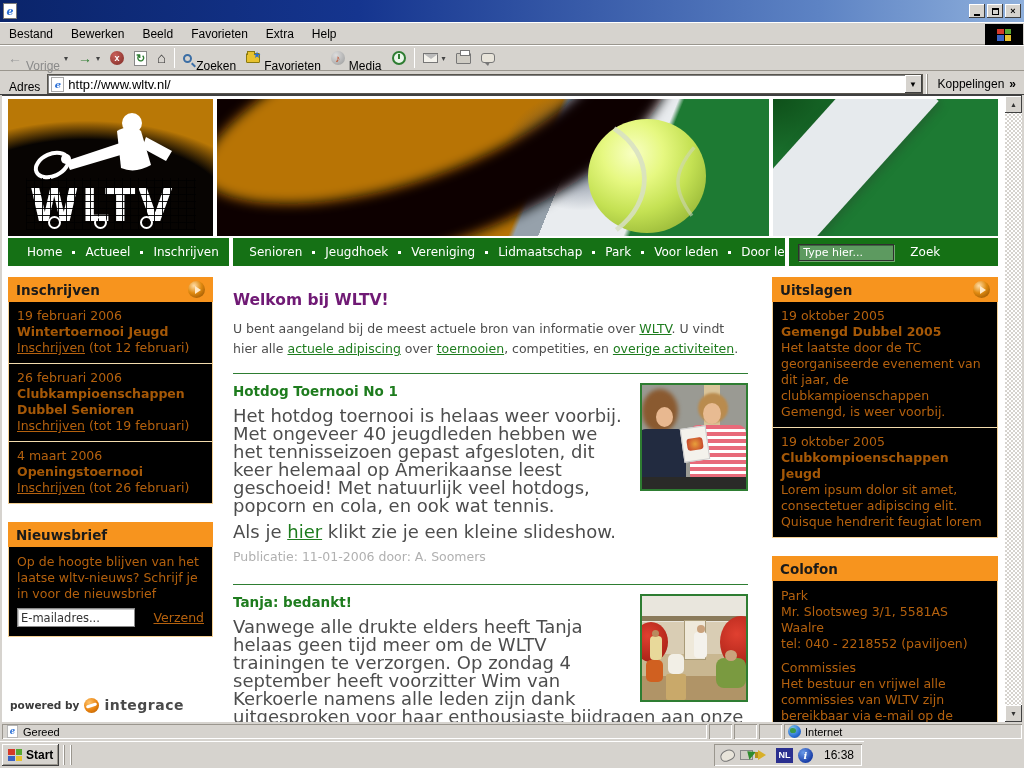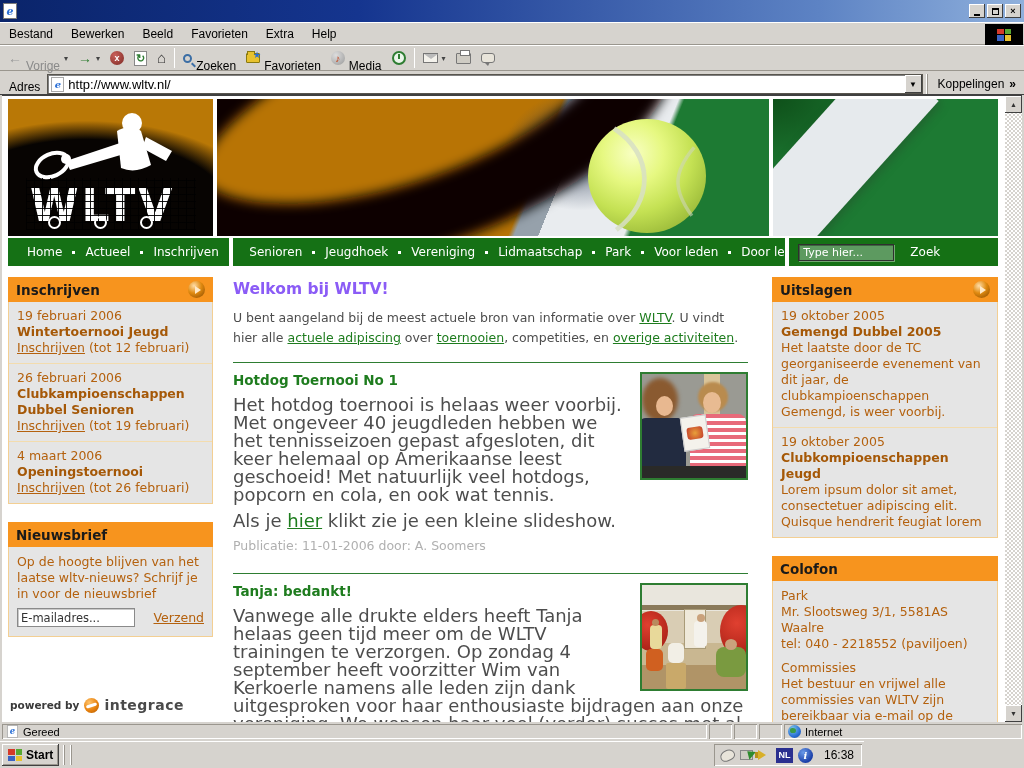--- a/index.html
+++ b/index.html
@@ -136,21 +136,21 @@
   .col-right { width:226px; margin-left:24px; }
 
   .obox { margin-bottom:18px; }
   .obox-head { background:#F7941E; height:25px; display:flex; align-items:center; padding:0 8px; }
   .obox-title { font-weight:bold; font-size:13.5px; color:#1a1a1a; }
   .obox-arrow { margin-left:auto; width:17px; height:17px; border-radius:50%;
     background:radial-gradient(circle at 35% 28%, #ffdca6, #e08a10 45%, #8f4e00 95%);
     display:flex; align-items:center; justify-content:center; }
   .obox-arrow i { display:block; width:0; height:0; border-top:4px solid transparent;
     border-bottom:4px solid transparent; border-left:6px solid #ffe9c8; margin-left:2px; }
-  .obox-body { background:#e5e5e5; border:1px solid #f3cf93; border-top:none;
+  .obox-body { background:#000000; border:1px solid #f3cf93; border-top:none;
     font-size:12.5px; line-height:16px; color:#b4610e; }
   .obox-item { padding:6px 8px 7px; border-bottom:1px solid #f3dcae; }
   .obox-item:last-child { border-bottom:none; }
   .obox-item .bt { font-weight:bold; color:#a55807; }
   .obox-body a { color:#b4610e; text-decoration:underline; cursor:pointer; }
   .pad-body { padding:7px 8px 9px; }
   .nb-row { display:flex; align-items:center; margin-top:6px; }
   .nb-input { width:118px; height:19px; background:#fff; border:1px solid #8a8a8a;
     box-shadow:inset 1px 1px 0 #c9c9c9; font-size:11.5px; font-family:"DejaVu Sans",sans-serif; color:#333; padding:0 3px; outline:none; }
   .nb-input::placeholder { color:#333; opacity:1; }
@@ -158,21 +158,21 @@
 
   .powered { display:flex; align-items:center; gap:5px; margin-top:60px; padding-left:2px; }
   .powered .pb { font-size:10.5px; font-weight:bold; color:#3a3a3a; }
   .ig-swirl { width:15px; height:15px; border-radius:50%;
     background:radial-gradient(circle at 35% 30%, #ffc36a, #e8820e 55%, #b35c00 95%); position:relative; }
   .ig-swirl::after { content:""; position:absolute; left:2px; top:6px; width:11px; height:3px;
     background:#fff; border-radius:2px; transform:rotate(-18deg); }
   .ig-name { font-size:14px; font-weight:bold; color:#4a4a4a; letter-spacing:0.5px; }
 
   
-  .welcome { color:#8b5cf6; font-size:15.5px; font-weight:bold; margin-top:3px; }
+  .welcome { color:#701a75; font-size:15.5px; font-weight:bold; margin-top:14px; }
   .intro { margin-top:10px; font-size:12.5px; line-height:20px; color:#4d4d4d; }
   .glink { color:#1E7C1E; text-decoration:underline; cursor:pointer; }
   .mainhr { border:0; border-top:1px solid #2e7d32; margin:14px 0 0; }
   .article { margin-top:9px; overflow:hidden; }
   .article h2 { color:#1E7C1E; font-size:13.5px; font-weight:bold; margin-bottom:8px; }
   .photo { float:right; width:108px; height:108px; border:2px solid #2e7d32; margin:0 0 4px 14px;
     position:relative; overflow:hidden; background:#9a9a93; }
   .article p { font-size:18px; line-height:18px; color:#4d4d4d; margin-bottom:8px; }
   .pub { font-size:12.5px; color:#b0b0b0; margin-bottom:6px; }
 

